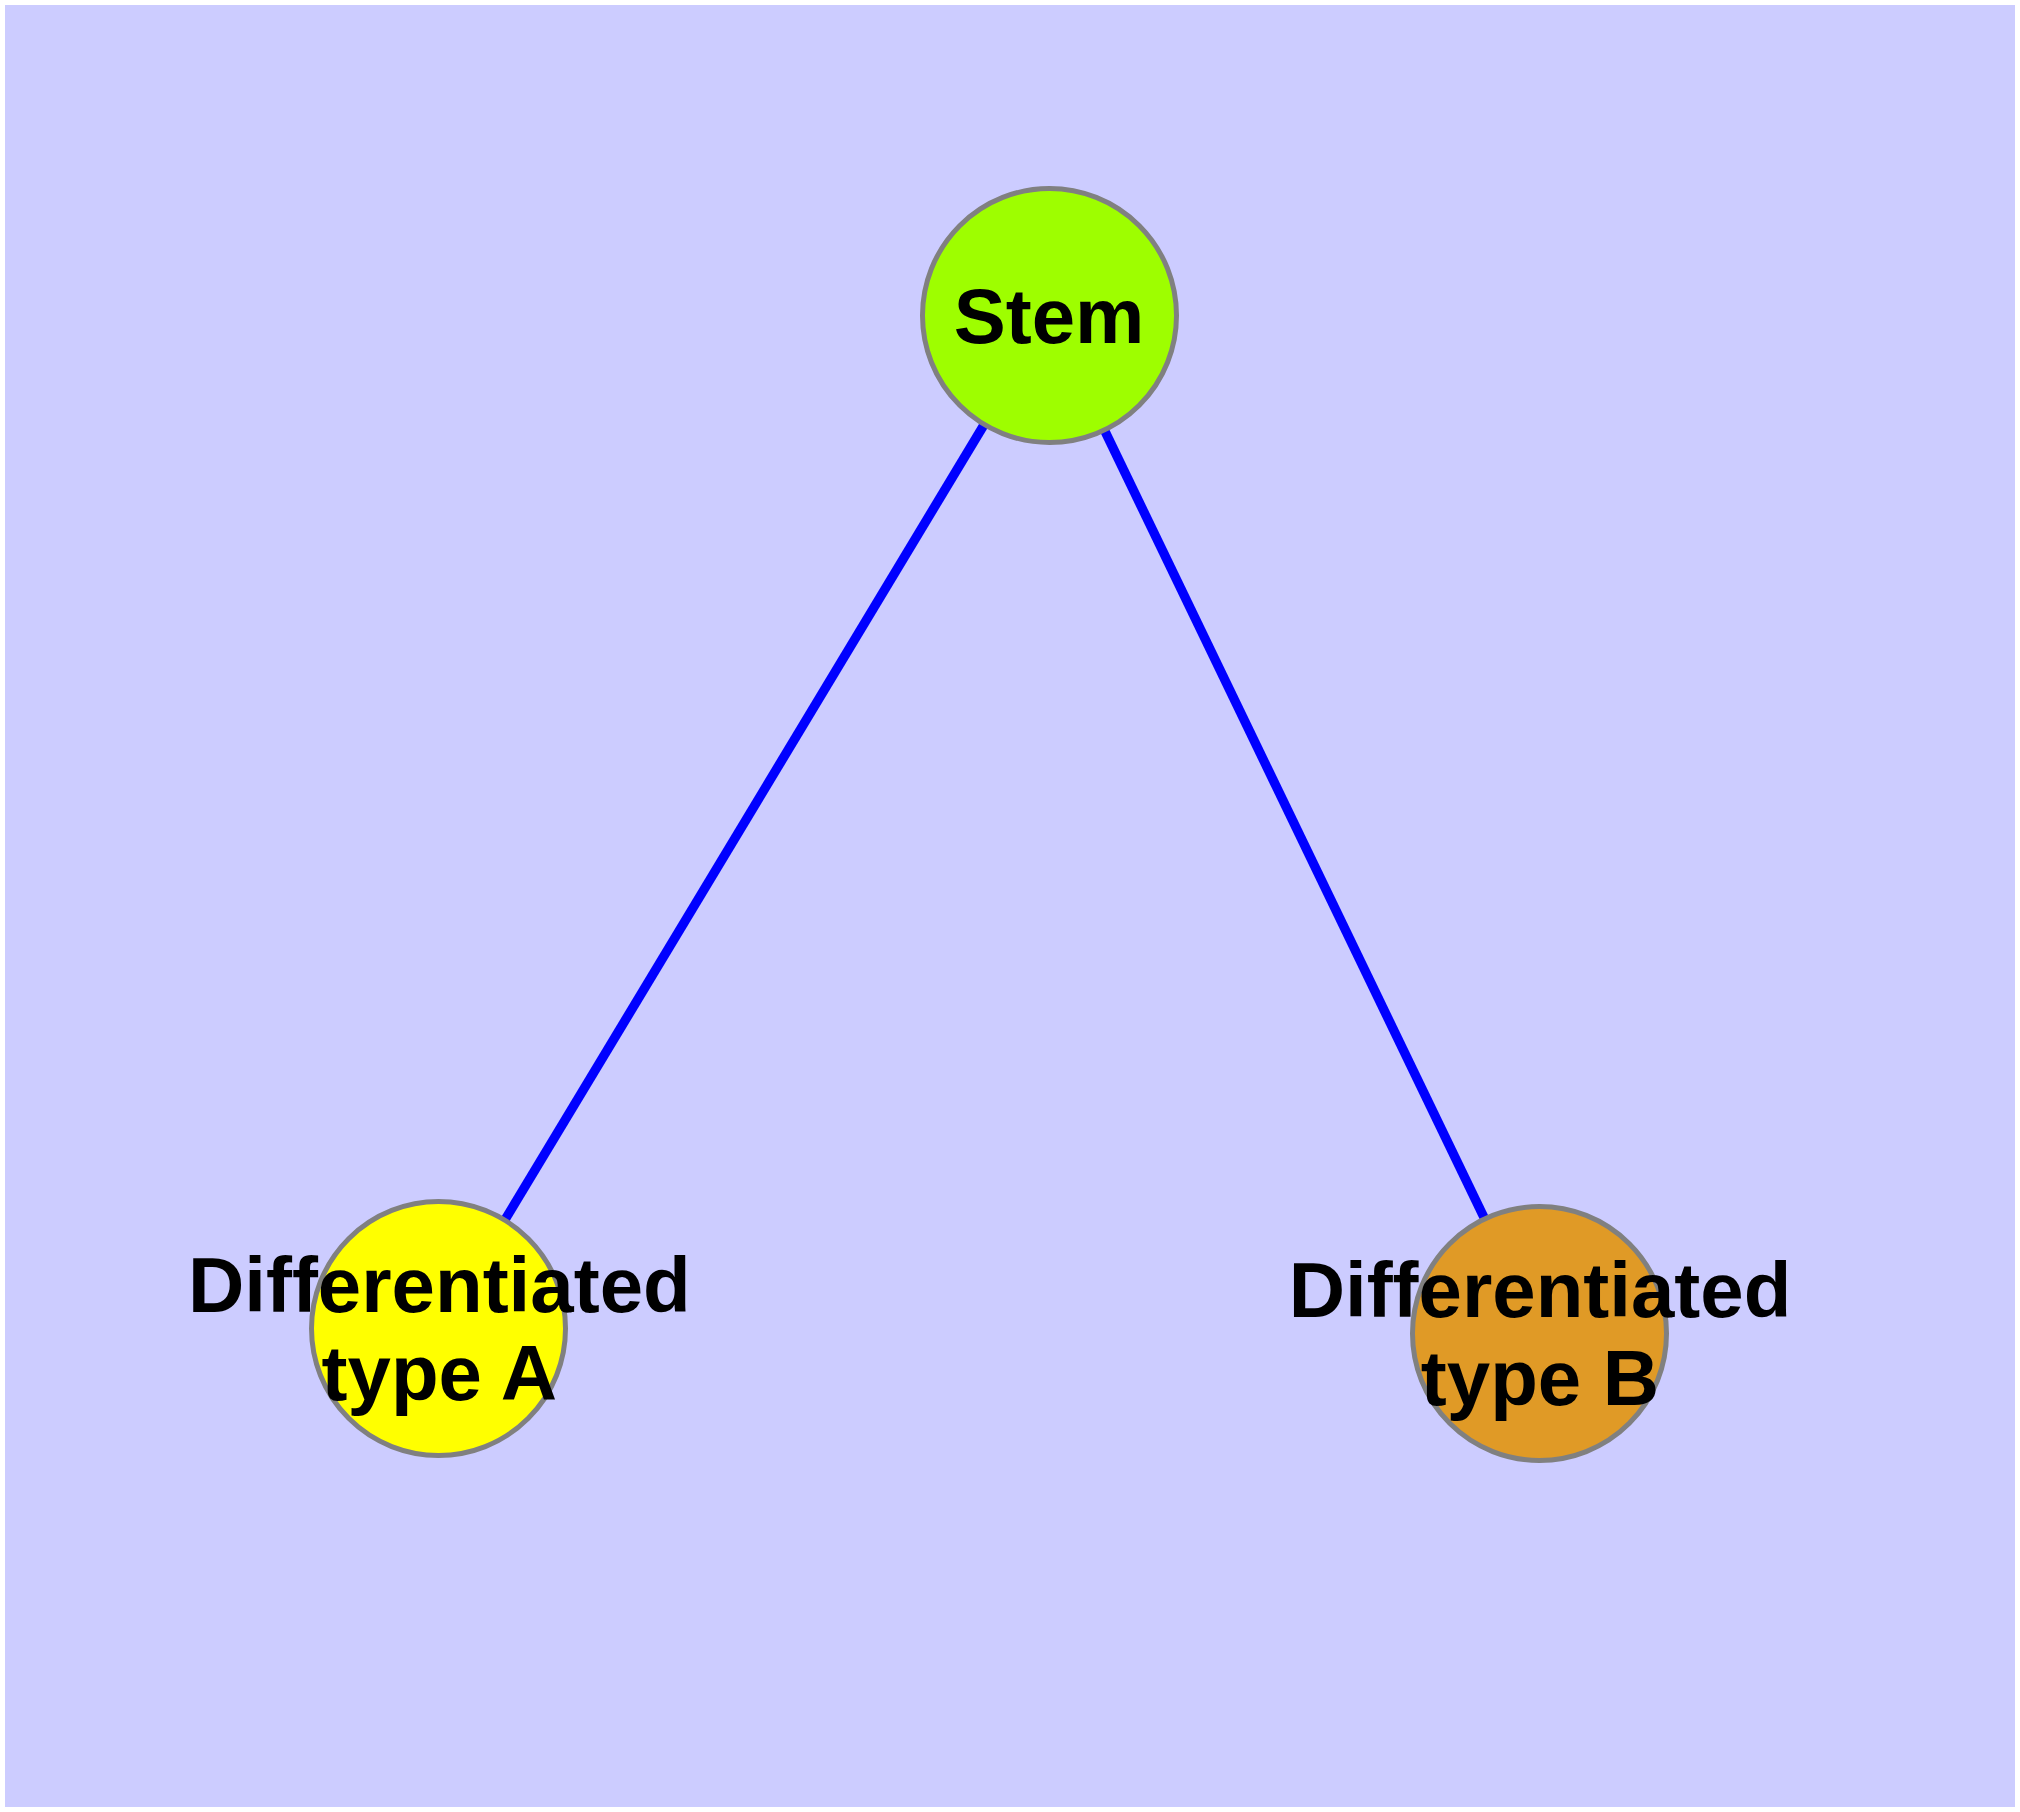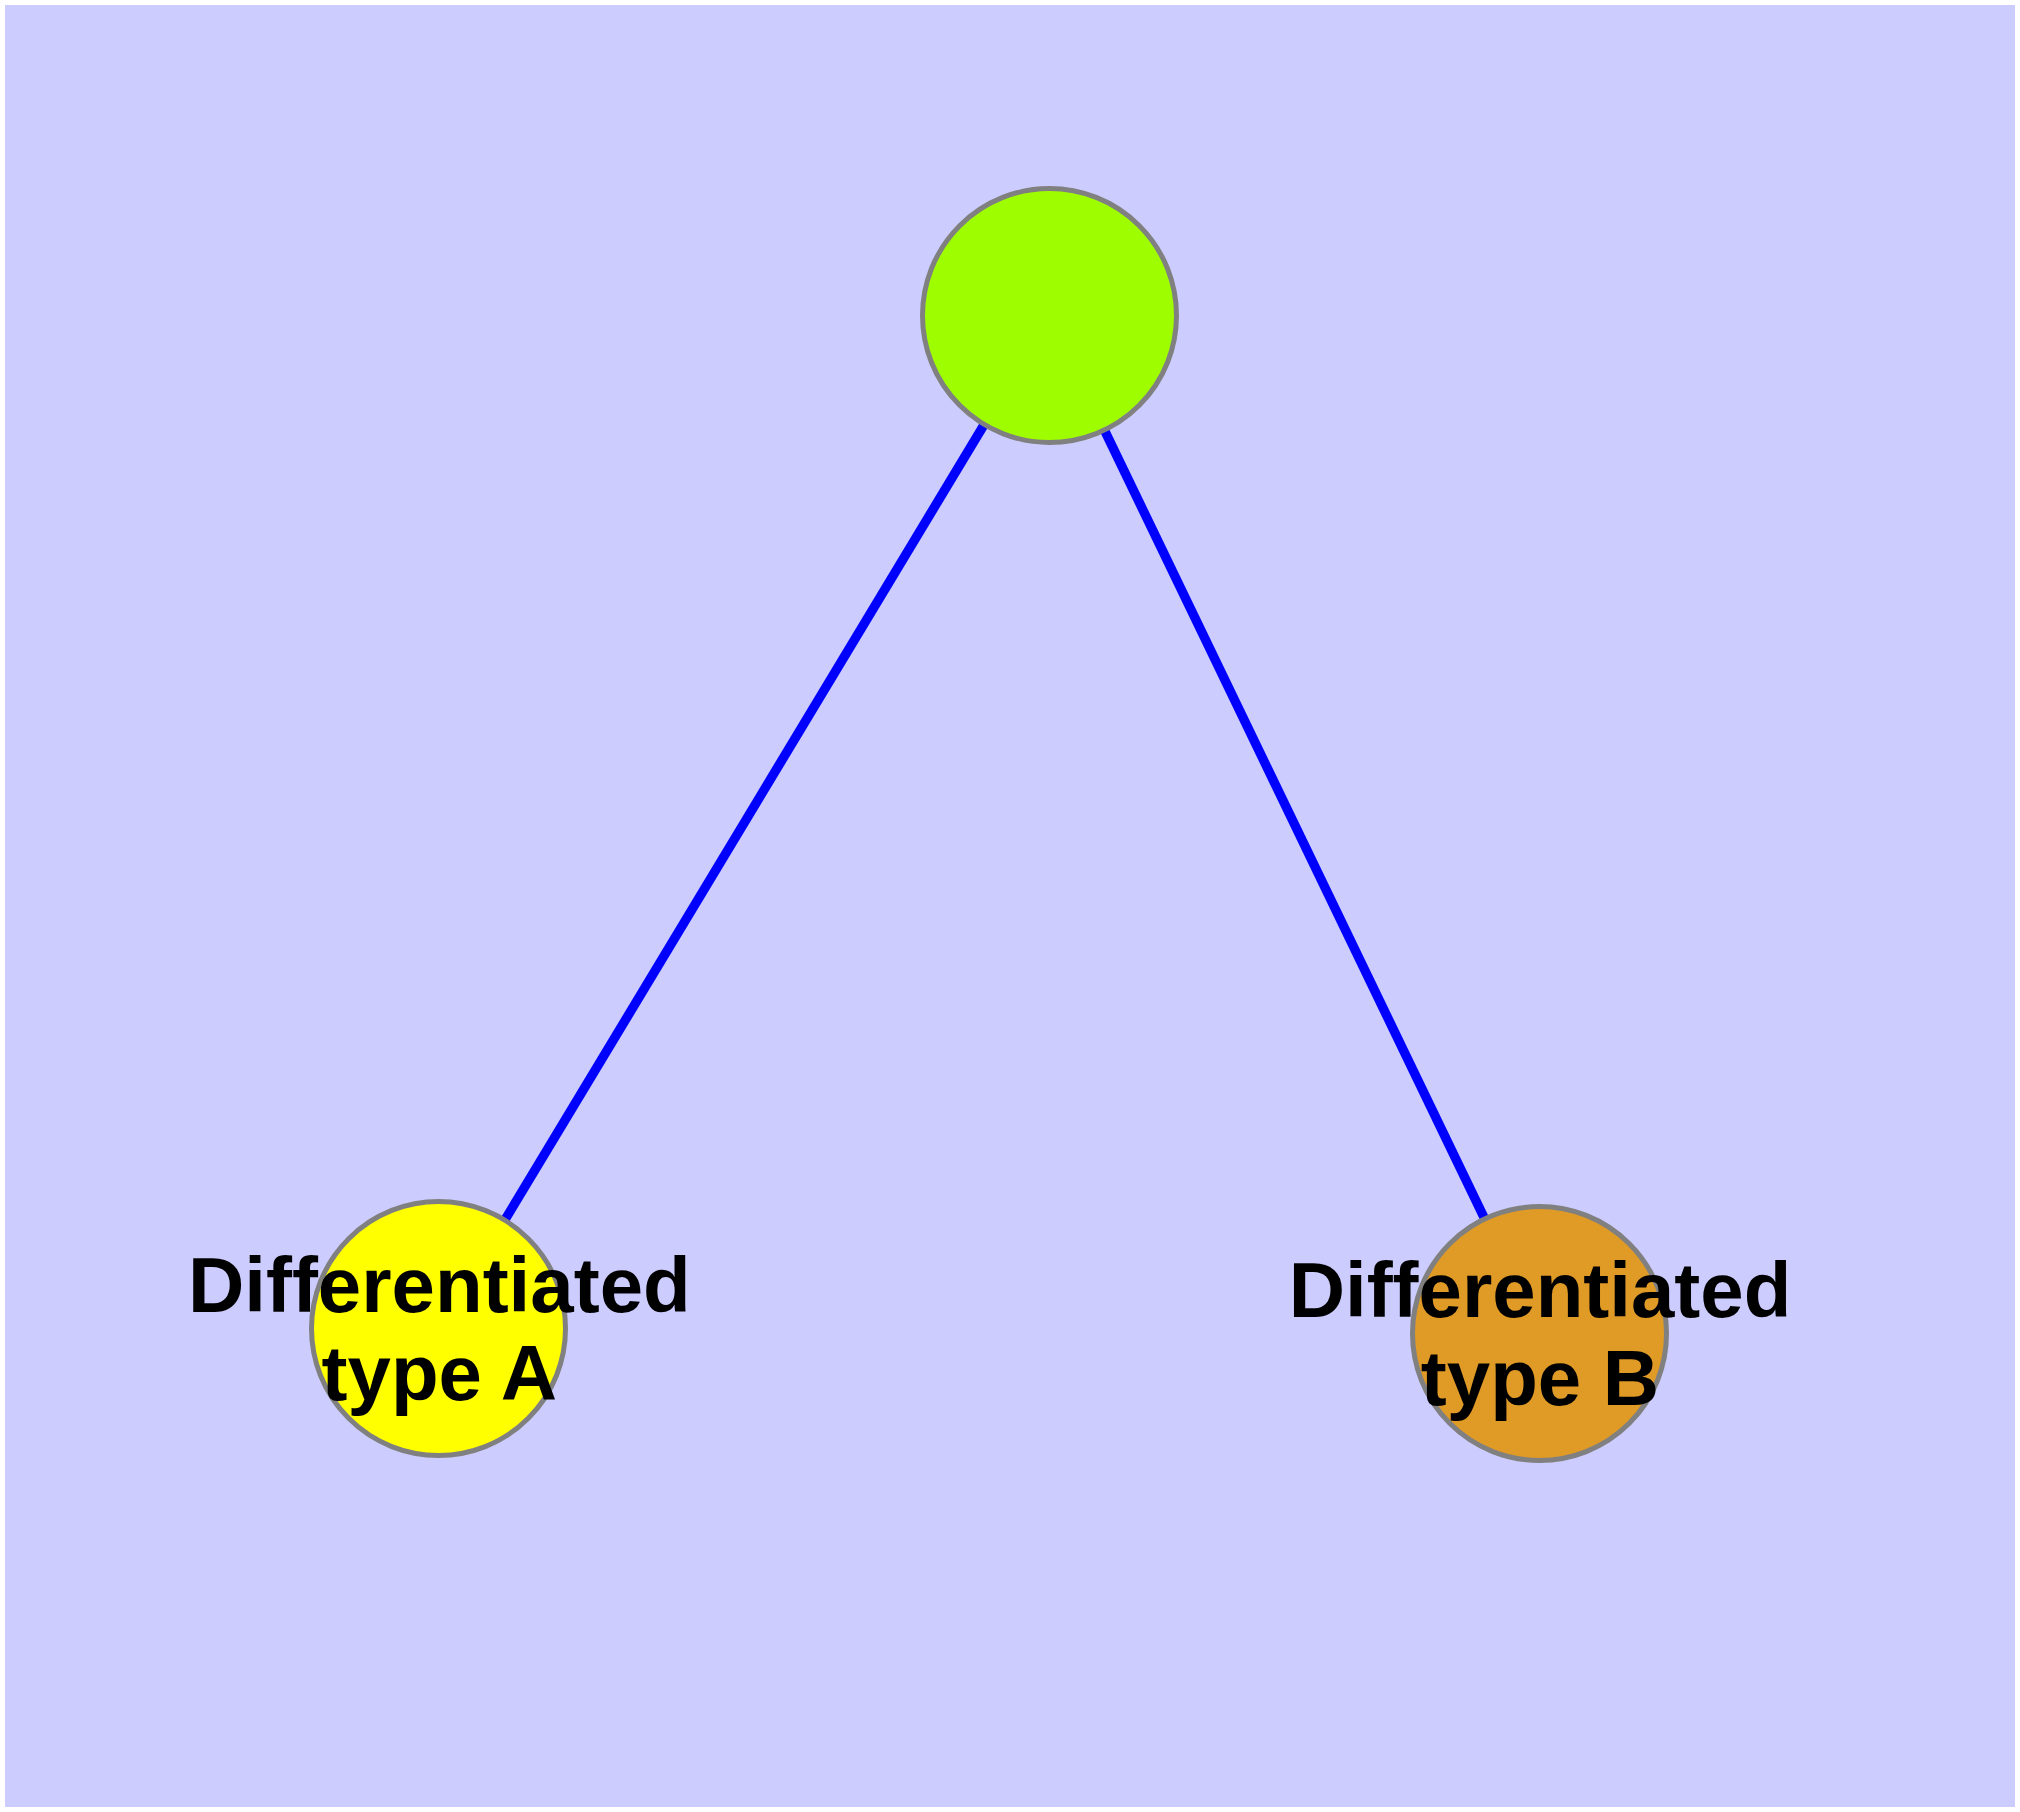--- a/index.html
+++ b/index.html
@@ -62,19 +62,20 @@
 
   <svg id="edge-layer" viewBox="0 0 2384 2138" xmlns="http://www.w3.org/2000/svg">
     <line id="edge-stem-to-a" x1="1238" y1="373" x2="518" y2="1568" stroke="#0000ff" stroke-width="11"></line>
     <line id="edge-stem-to-b" x1="1238" y1="373" x2="1817" y2="1574" stroke="#0000ff" stroke-width="11"></line>
   </svg>
 
   <div class="node" id="node-stem" style="left: 920px; top: 186px; width: 259px; height: 259px; background: rgb(158, 254, 0); border-color: rgb(128, 128, 128);"></div>
   <div class="node" id="node-diff_a" style="left: 309px; top: 1199px; width: 259px; height: 259px; background: rgb(255, 255, 0); border-color: rgb(128, 128, 128);"></div>
   <div class="node" id="node-diff_b" style="left: 1410px; top: 1204px; width: 259px; height: 259px; background: rgb(224, 154, 38); border-color: rgb(128, 128, 128);"></div>
 
+  <div class="node-label" id="label-stem" style="color: rgb(0, 0, 0); width: 848px; left: 625px; top: 272px;">Stem</div>
   <div class="node-label" id="label-diff_a" style="color: rgb(0, 0, 0); width: 848px; left: 15.3px; top: 1241px;">Differentiated
 type A</div>
   <div class="node-label" id="label-diff_b" style="color: rgb(0, 0, 0); width: 848px; left: 1116px; top: 1246px;">Differentiated
 type B</div>
 
 </div>
 
 
 </body></html>

